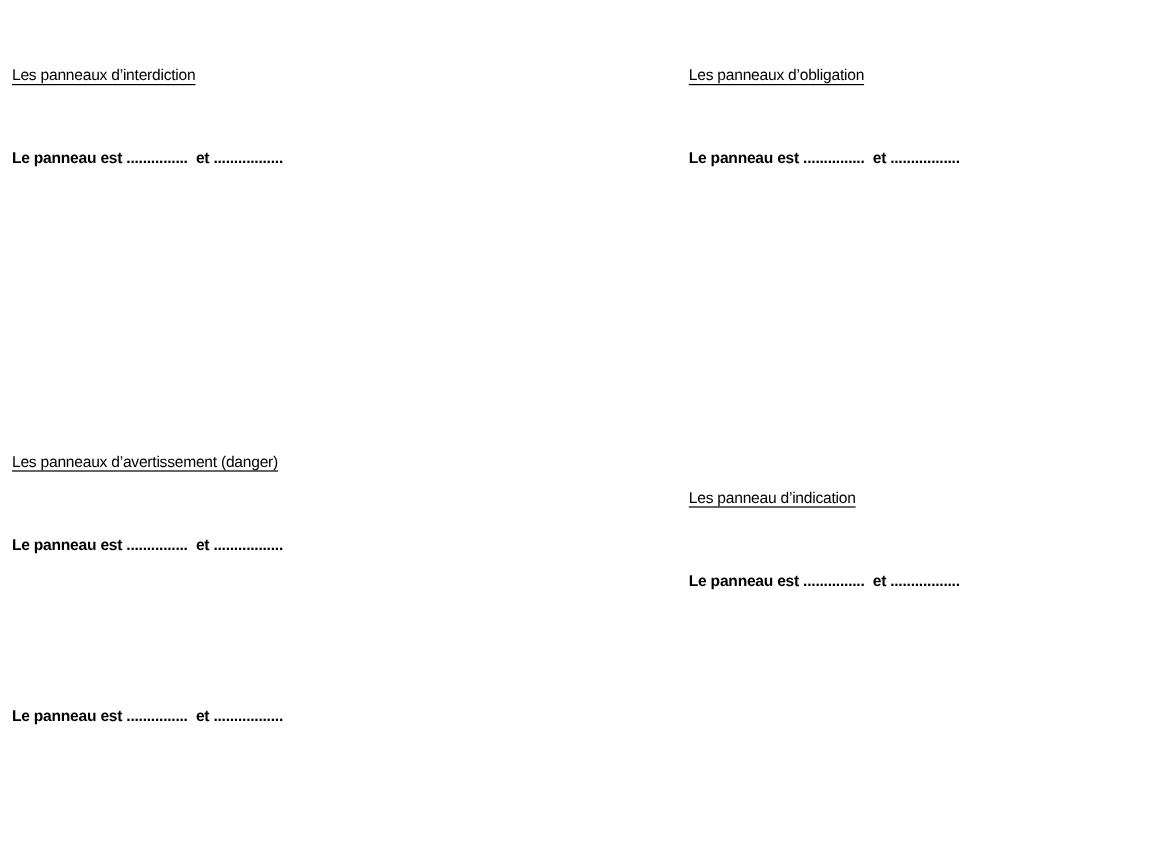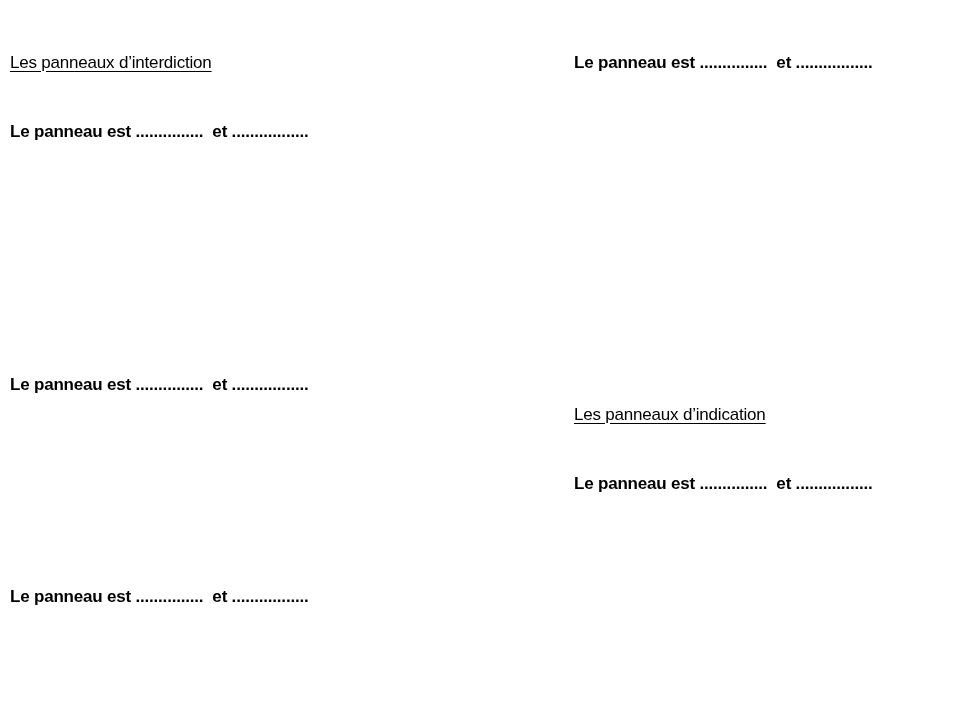--- a/index.html
+++ b/index.html
@@ -18,21 +18,21 @@
   .page {
     position: absolute;
     left: 0;
     top: 0;
     width: 960px;
     height: 720px;
     background: #ffffff;
   }
   .section {
     position: absolute;
-    font-size: 17px;
+    font-size: 13px;
     line-height: 23px;
     letter-spacing: -0.2px;
     white-space: pre;
   }
   .section-title {
     display: block;
     text-decoration: underline;
     text-underline-offset: 3px;
   }
   .section-line {
@@ -51,29 +51,31 @@
 <body>
 
 <div class="page">
 
   <div class="section" id="sec-interdiction">
     <span class="section-title">Les panneaux d’interdiction</span>
     <span class="section-line">Le panneau est ...............  et .................</span>
   </div>
 
   <div class="section" id="sec-obligation">
+    <span class="section-title">Les panneaux d’obligation</span>
     <span class="section-line">Le panneau est ...............  et .................</span>
   </div>
 
   <div class="section" id="sec-avertissement">
+    <span class="section-title">Les panneaux d’avertissement (danger)</span>
     <span class="section-line">Le panneau est ...............  et .................</span>
   </div>
 
   <div class="section" id="sec-indication">
-    <span class="section-title">Les panneaux d’indication</span>
+    <span class="section-title">Les panneau d’indication</span>
     <span class="section-line">Le panneau est ...............  et .................</span>
   </div>
 
   <div class="section" id="sec-priorite">
     <span class="section-line">Le panneau est ...............  et .................</span>
   </div>
 
 </div>
 
 </body></html>

